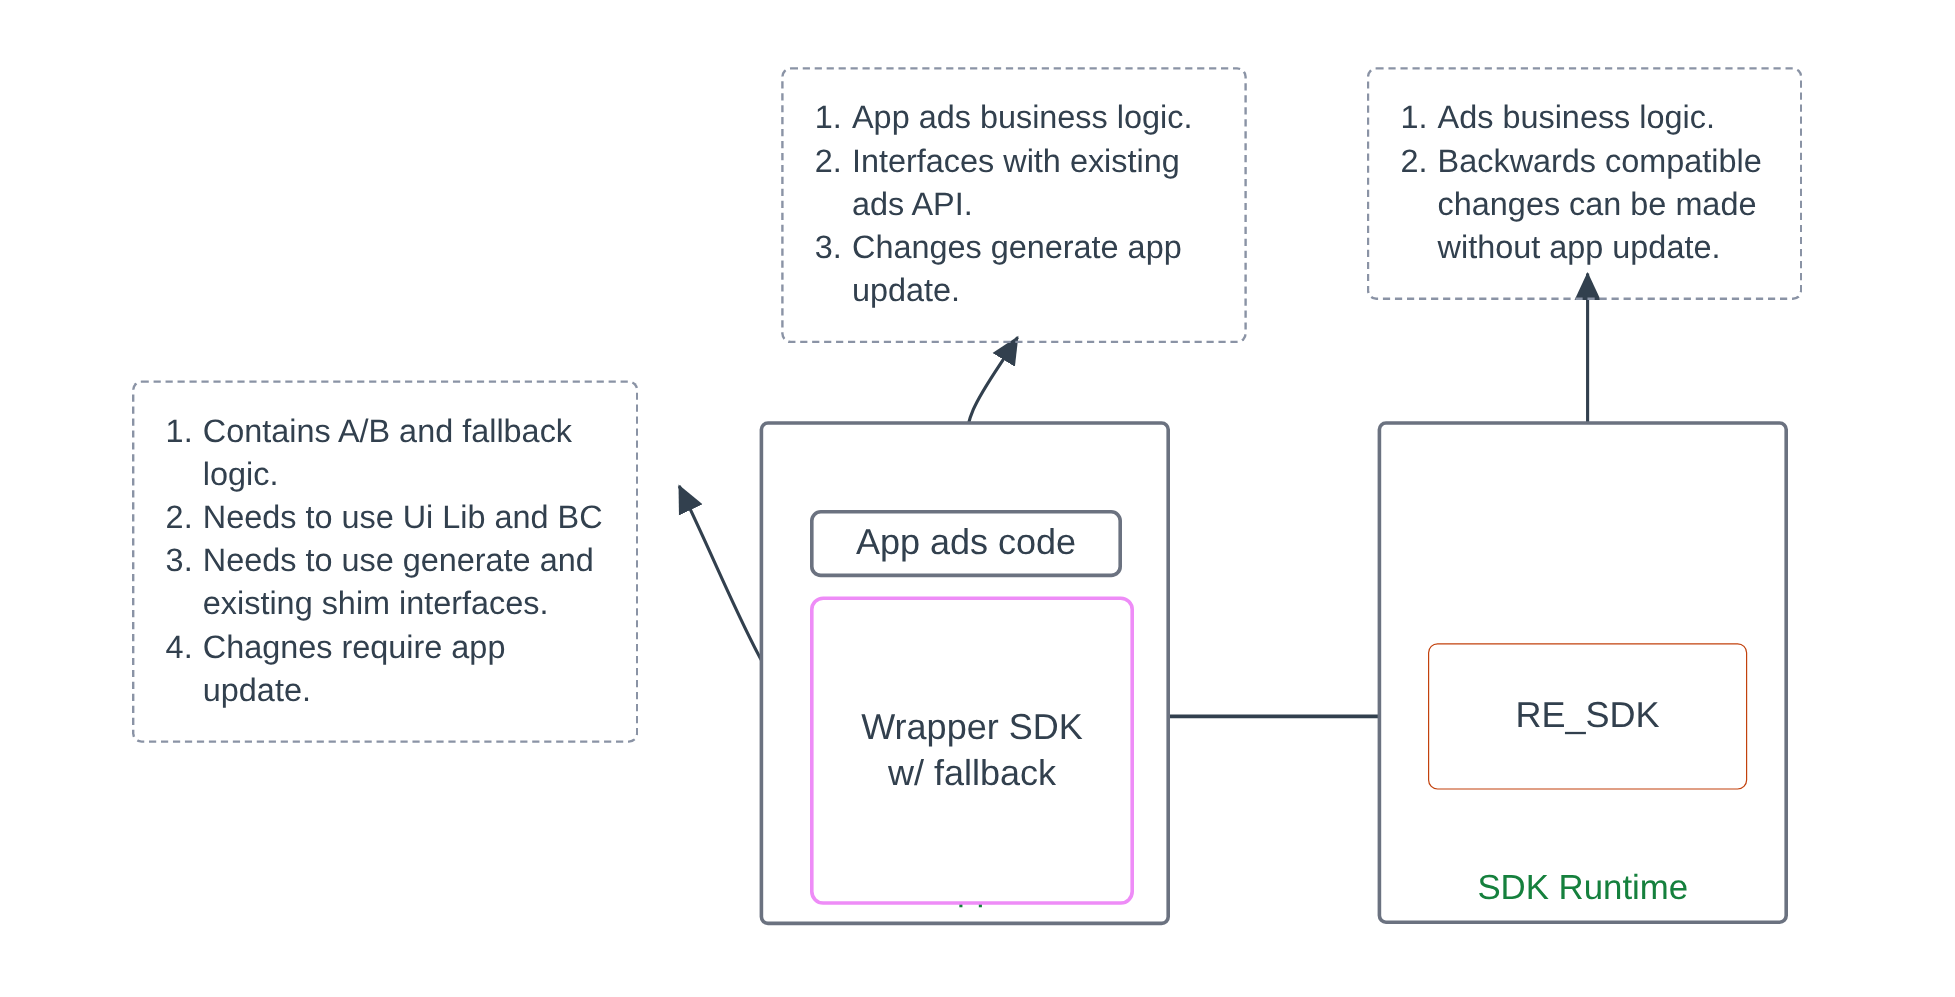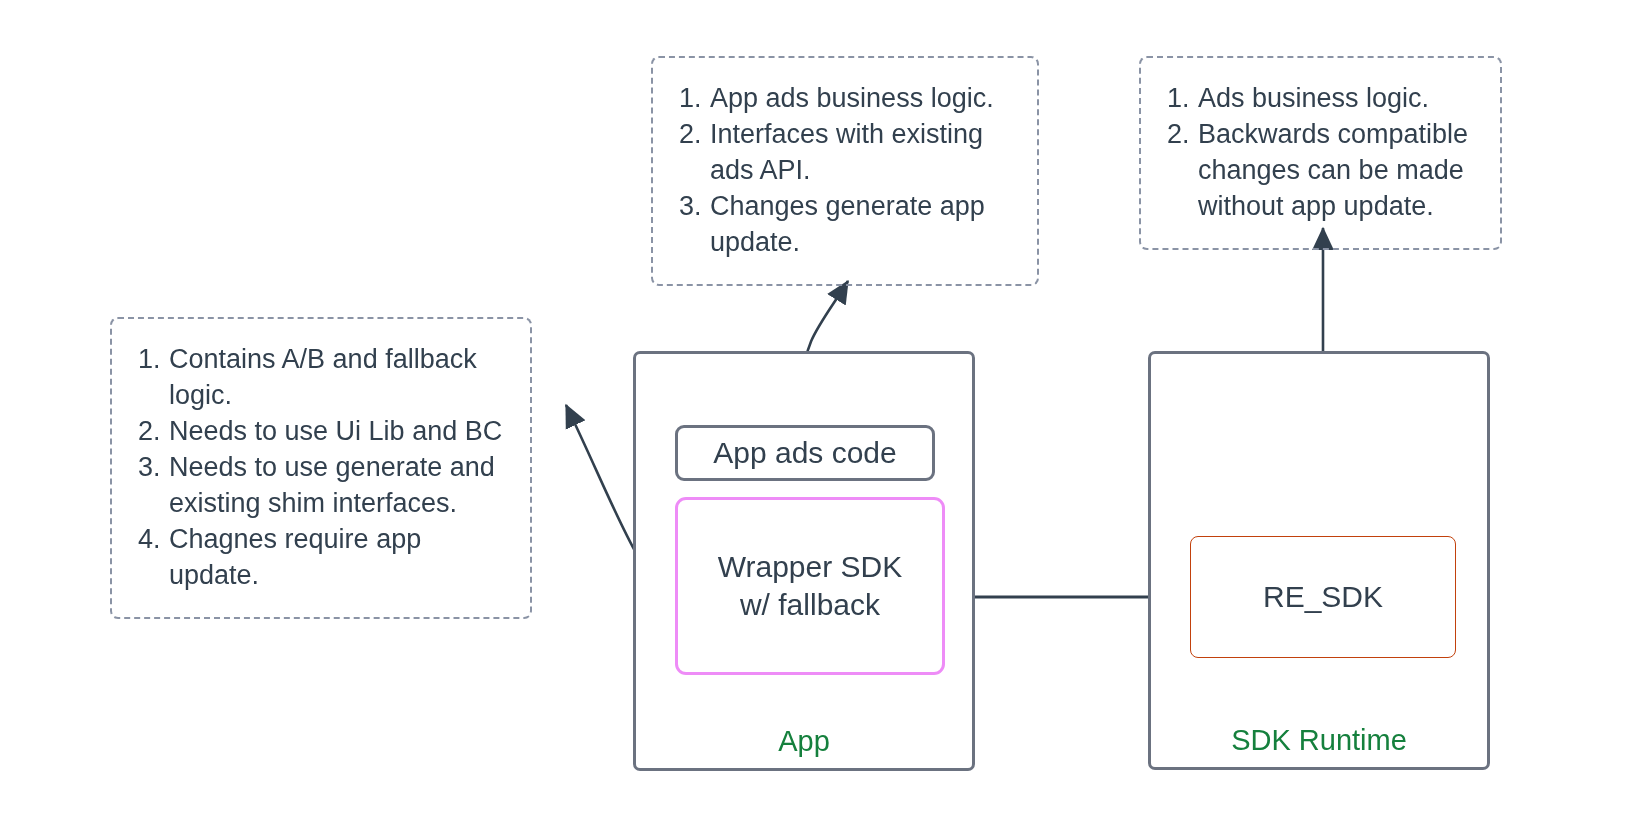--- a/index.html
+++ b/index.html
@@ -93,21 +93,21 @@
     line-height: 38px;
     color: #32404e;
     white-space: pre-line;
   }
   #node-app-ads-code {
     left: 675px; top: 377px; width: 260px; height: 56px;
     border: 3px solid #6b7280;
     margin-top: 48px;
   }
   #node-wrapper-sdk {
-    left: 675px; top: 497px; width: 270px; height: 178px;
+    left: 675px; top: 497px; width: 270px; height: 257px;
     border: 3px solid #ee8cf7;
     border-radius: 11px;
   }
   #node-re-sdk {
     left: 1190px; top: 536px; width: 266px; height: 122px;
     border: 1px solid #c2410c;
     border-radius: 8px;
   }
 </style>
 </head>

